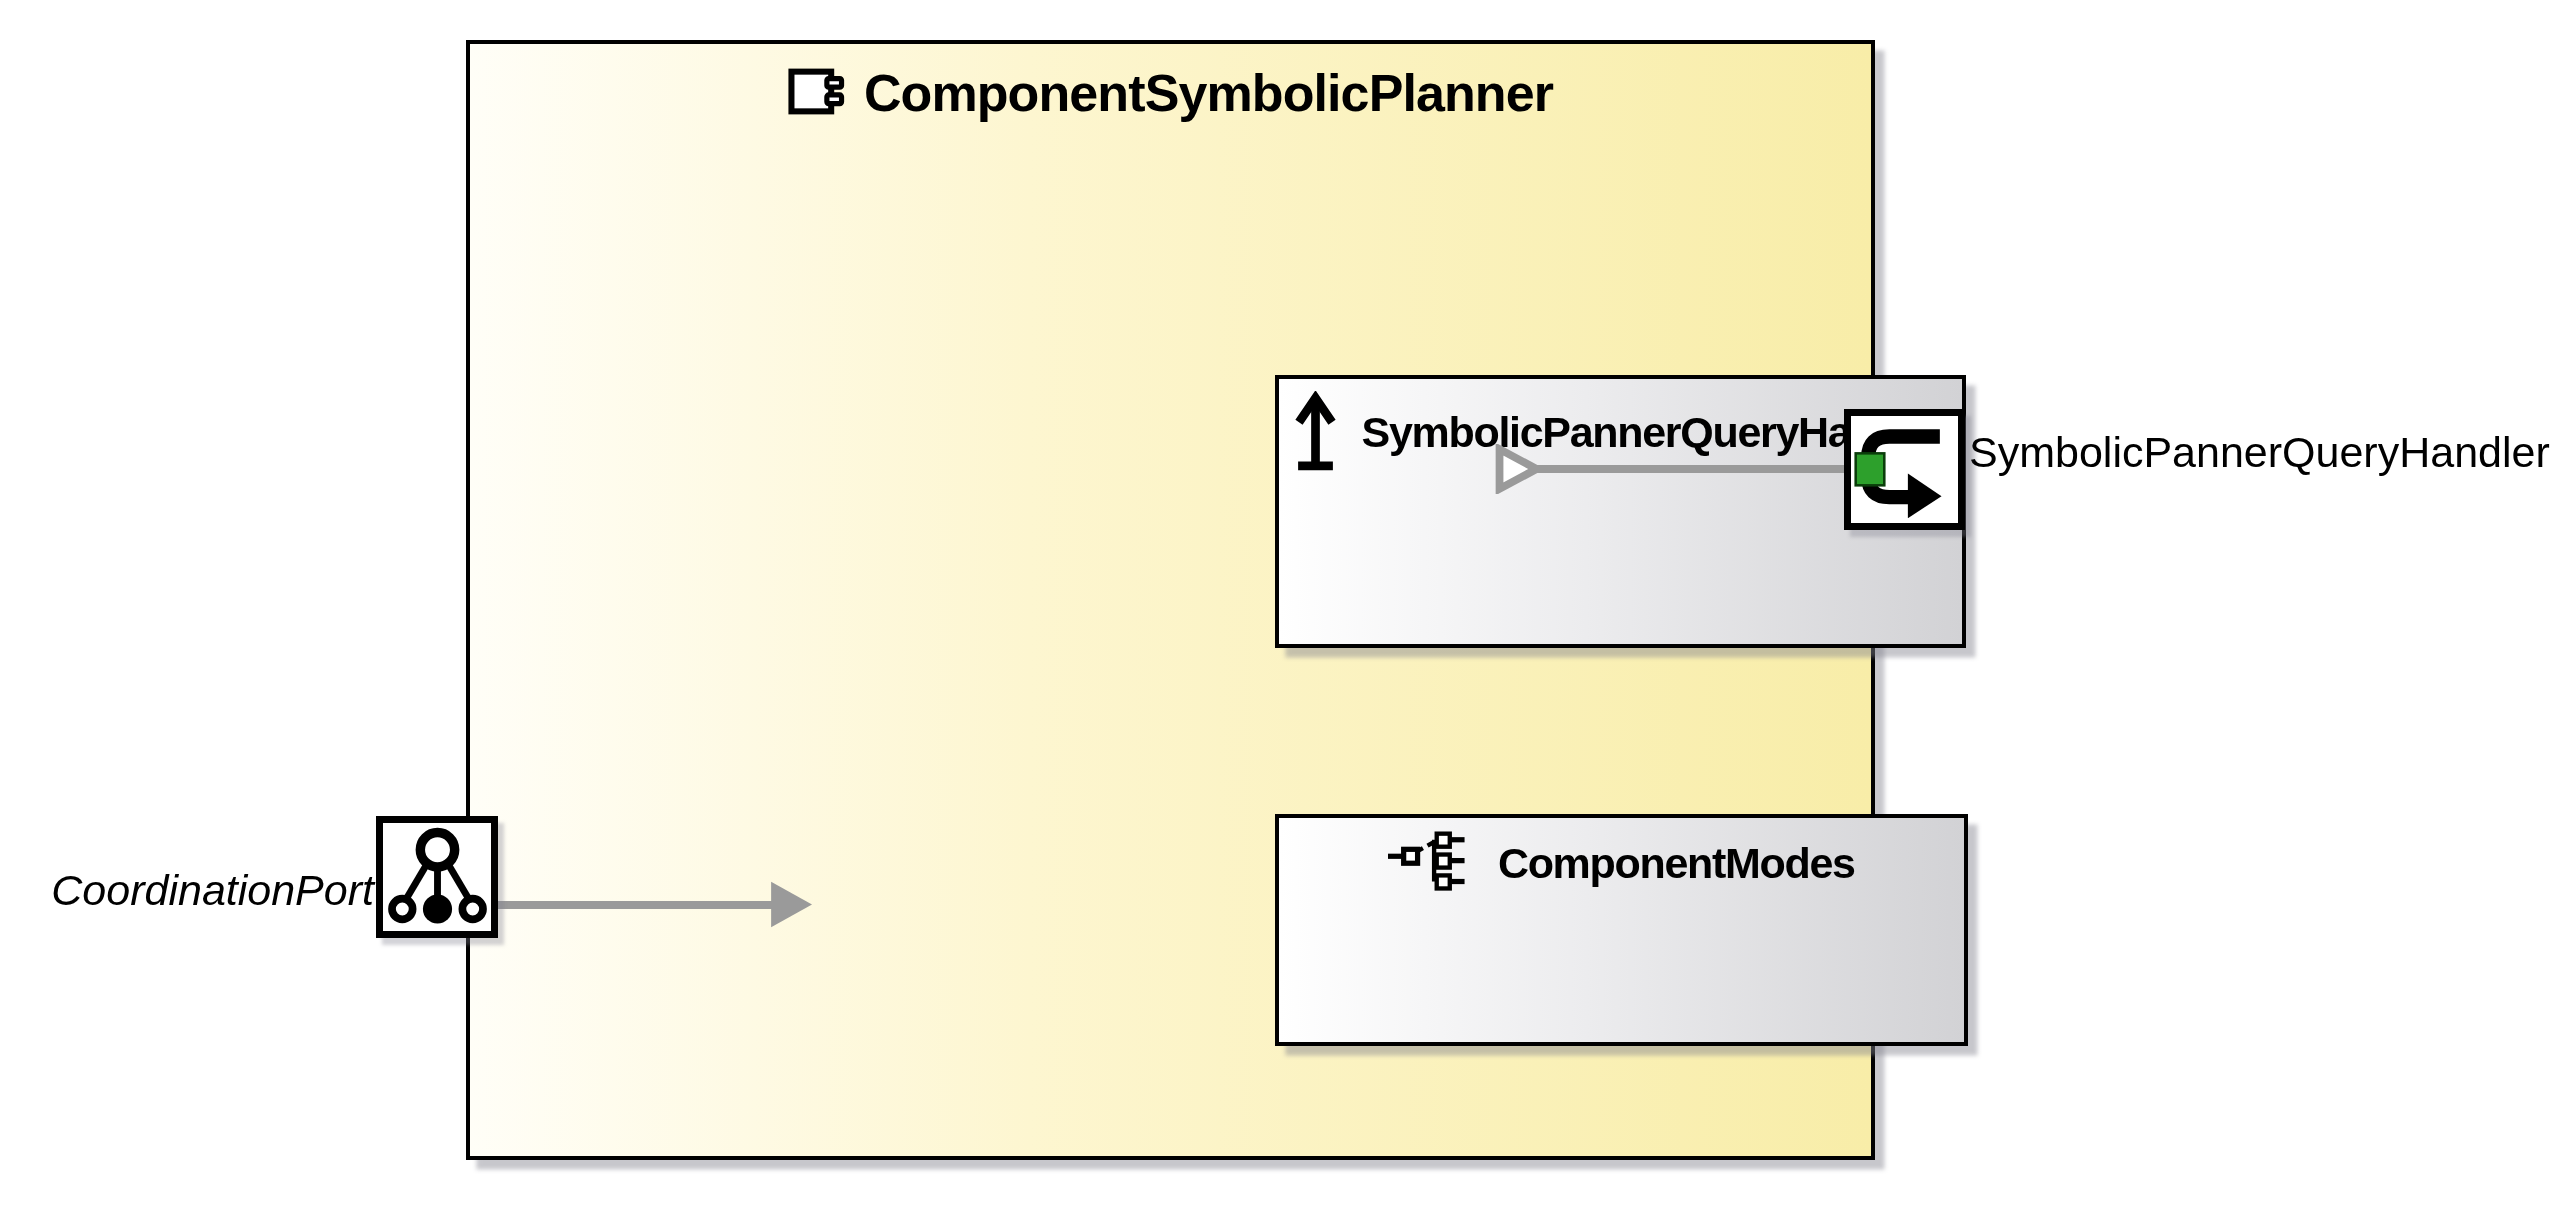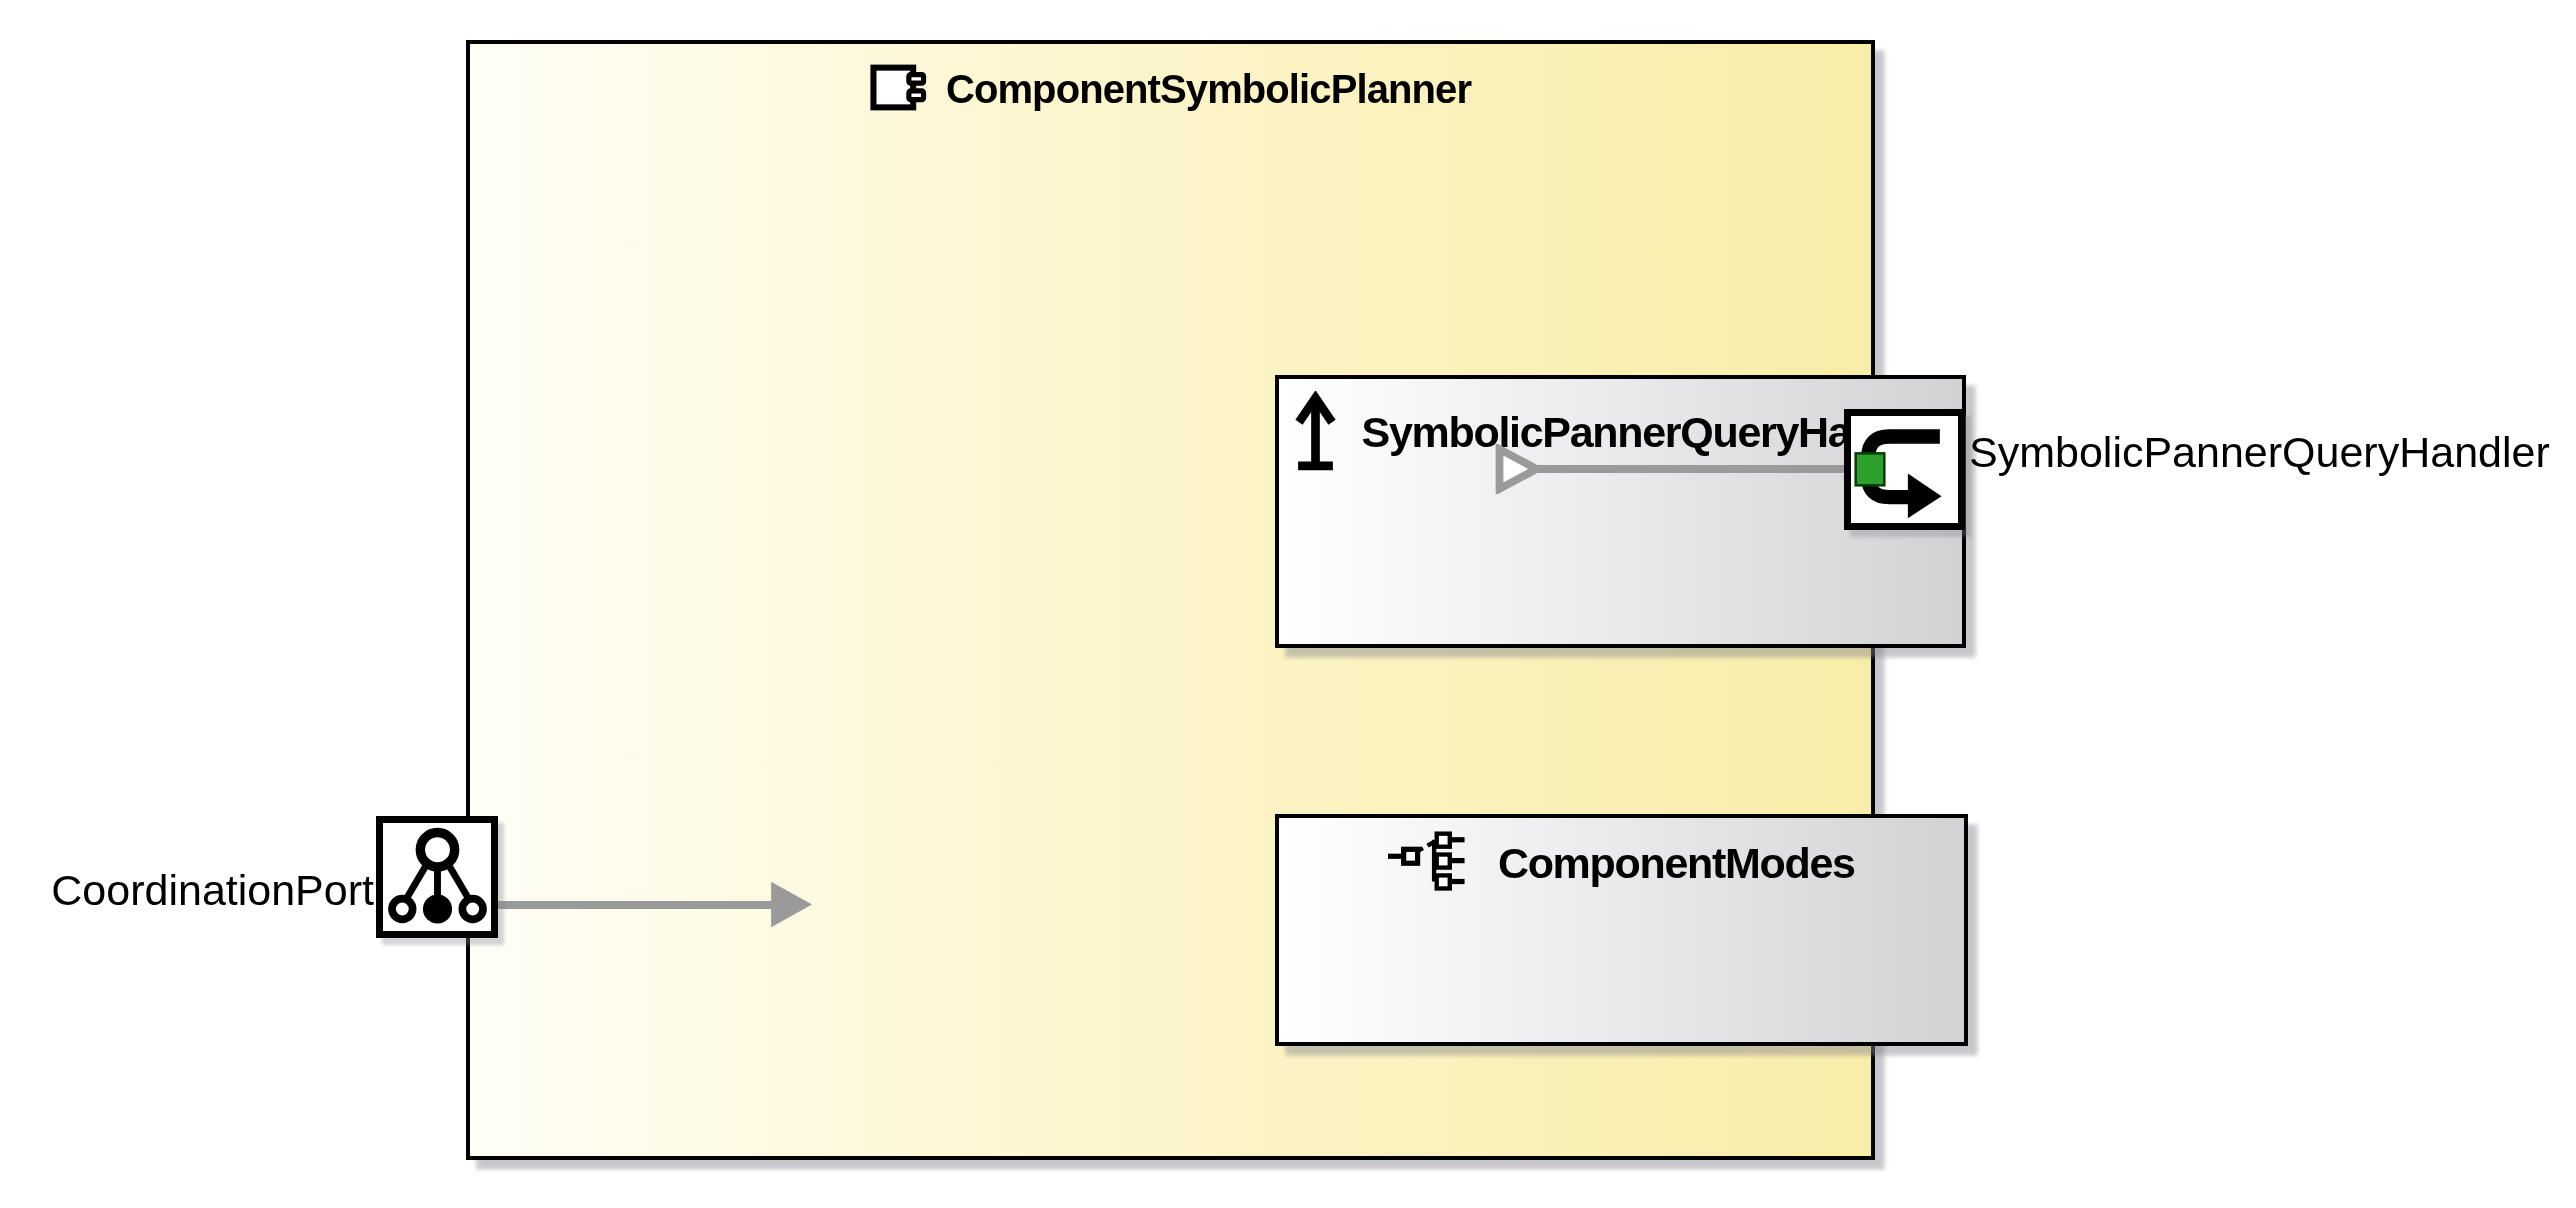--- a/index.html
+++ b/index.html
@@ -17,21 +17,21 @@
     position:absolute;left:466px;top:40px;width:1409px;height:1120px;
     box-sizing:border-box;border:4.3px solid #000;
     background:linear-gradient(to right,#fffef7 0%,#fdf6d0 40%,#f8eda8 100%);
     box-shadow:10.4px 10.4px 4.3px rgba(130,130,142,.45);
   }
   .big-title{
     position:absolute;left:0;right:0;top:19px;
     display:flex;justify-content:center;align-items:center;gap:19px;
   }
   .big-title .txt{
-    font-size:40px;font-weight:bold;letter-spacing:-0.9px;white-space:nowrap;
+    font-size:52px;font-weight:bold;letter-spacing:-0.9px;white-space:nowrap;
   }
 
   
   .inner-box{
     position:absolute;box-sizing:border-box;border:4.3px solid #000;
     background:linear-gradient(to right,#ffffff 0%,#ececee 45%,#d2d2d5 100%);
     box-shadow:9.6px 9.6px 4.3px rgba(130,130,142,.45);
   }
   .inner-box.handler{left:805px;top:331px;width:691px;height:273px;}
   .inner-box.modes{left:805px;top:770px;width:693px;height:232px;}
@@ -57,21 +57,21 @@
     border:7.8px solid #000;background:#fff;
     display:flex;align-items:center;justify-content:center;
     z-index:5;
     box-shadow:6px 7px 3.5px rgba(130,130,142,.35);
   }
   .port.right{left:1844px;top:409px;width:121px;height:121px;}
   .port.left{left:376px;top:816px;width:122px;height:122px;}
 
   .port-label{position:absolute;font-size:43px;white-space:nowrap;}
   .label-right{left:1969px;top:428px;}
-  .label-left{left:26px;top:866px;width:348px;text-align:right;}
+  .label-left{left:26px;top:866px;width:348px;text-align:right;font-style:italic;}
 </style>
 </head>
 <body>
 
 <div class="diagram">
 
   <div class="big-box">
     <div class="big-title">
       <span>
         <svg width="57" height="49" viewBox="0 0 66 56">

